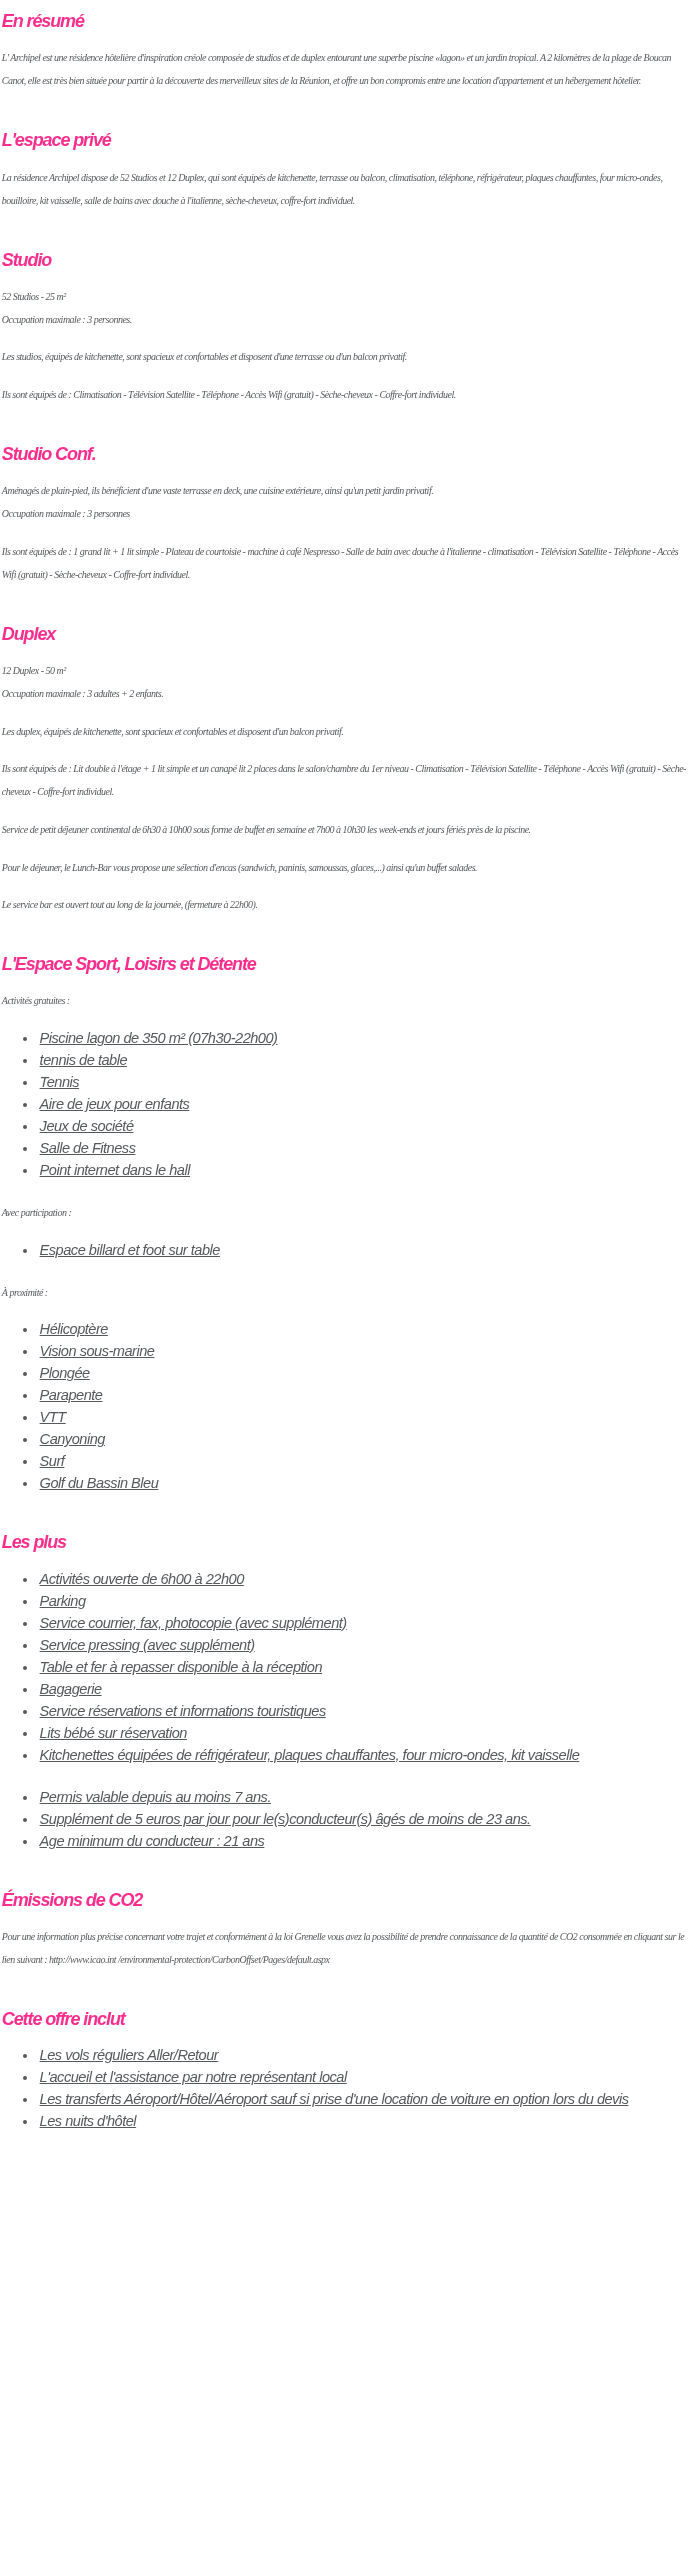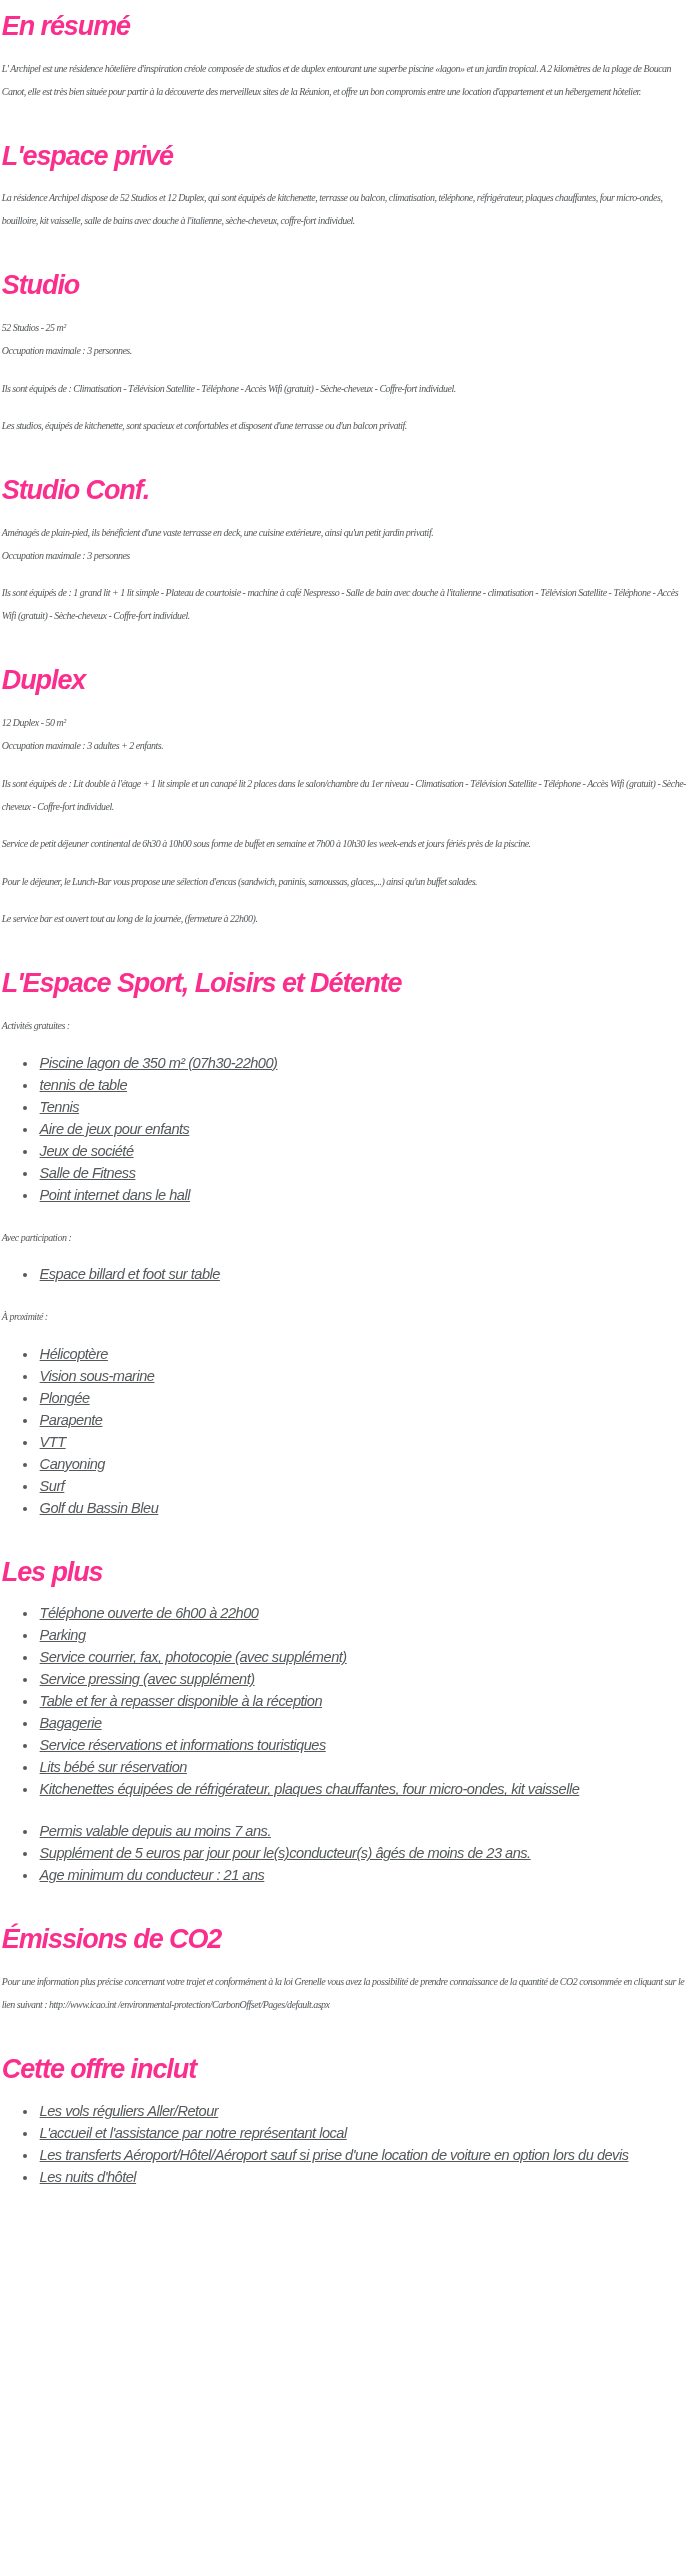--- a/index.html
+++ b/index.html
@@ -13,21 +13,21 @@
     font-style: italic;
     color: #55595c;
   }
   .doc {
     box-sizing: border-box;
     width: 691px;
     padding: 5.5px 3.6px 9px 1.8px;
   }
   h2 {
     color: #fb2e8e;
-    font-size: 27px;
+    font-size: 18px;
     font-weight: bold;
     letter-spacing: -1.1px;
     margin: 38px 0 12.8px 0;
     line-height: 1.15;
   }
   h2.first { margin-top: 5.5px; }
   p {
     font-size: 10px;
     line-height: 23px;
     letter-spacing: -0.5px;
@@ -56,35 +56,36 @@
   <p>L' Archipel est une résidence hôtelière d'inspiration créole composée de studios et de duplex entourant une superbe piscine «lagon» et un jardin tropical. A 2 kilomètres de la plage de Boucan Canot, elle est très bien située pour partir à la découverte des merveilleux sites de la Réunion, et offre un bon compromis entre une location d'appartement et un hébergement hôtelier.</p>
 
   <h2>L'espace privé</h2>
   <p>La résidence Archipel dispose de 52 Studios et 12 Duplex, qui sont équipés de kitchenette, terrasse ou balcon, climatisation, téléphone, réfrigérateur, plaques chauffantes, four micro-ondes, bouilloire, kit vaisselle, salle de bains avec douche à l'italienne, sèche-cheveux, coffre-fort individuel.</p>
 
   <h2>Studio</h2>
   <p>
     <span>52 Studios -  25 m²</span><br>
     <span>Occupation maximale : 3 personnes.</span>
   </p>
+  <p>Les studios, équipés de kitchenette, sont spacieux et confortables et disposent d'une terrasse ou d'un balcon privatif.</p>
   <p>Ils sont équipés de : Climatisation - Télévision Satellite - Téléphone - Accès Wifi (gratuit) - Sèche-cheveux - Coffre-fort individuel.</p>
-  <p>Les studios, équipés de kitchenette, sont spacieux et confortables et disposent d'une terrasse ou d'un balcon privatif.</p>
 
   <h2>Studio Conf.</h2>
   <p>
     <span>Aménagés de plain-pied, ils bénéficient d'une vaste terrasse en deck, une cuisine extérieure, ainsi qu'un petit jardin privatif.</span><br>
     <span>Occupation maximale : 3 personnes</span>
   </p>
   <p>Ils sont équipés de : 1 grand lit + 1 lit simple - Plateau de courtoisie  - machine à café Nespresso - Salle de bain avec douche à l'italienne - climatisation - Télévision Satellite - Téléphone - Accès Wifi (gratuit) - Sèche-cheveux - Coffre-fort individuel.</p>
 
   <h2>Duplex</h2>
   <p>
     <span>12 Duplex -  50 m²</span><br>
     <span>Occupation maximale : 3 adultes + 2 enfants.</span>
   </p>
+  <p>Les duplex, équipés de kitchenette, sont spacieux et confortables et disposent d'un balcon privatif.</p>
   <p>Ils sont équipés de : Lit double à l'étage + 1 lit simple et un canapé lit 2 places dans le salon/chambre du 1er niveau - Climatisation - Télévision Satellite - Téléphone - Accès Wifi (gratuit) - Sèche-cheveux - Coffre-fort individuel.</p>
 
   <p>Service de petit déjeuner continental de 6h30 à 10h00 sous forme de buffet en semaine et 7h00 à 10h30 les week-ends et jours fériés près de la piscine.</p>
   <p>Pour le déjeuner, le Lunch-Bar vous propose une sélection d'encas (sandwich, paninis, samoussas, glaces,...) ainsi qu'un buffet salades.</p>
   <p>Le service bar est ouvert tout au long de la journée, (fermeture à 22h00).</p>
 
   <h2>L'Espace Sport, Loisirs et Détente</h2>
   <p>Activités gratuites :</p>
   <ul>
     <li>Piscine lagon de 350 m² (07h30-22h00)</li>
@@ -106,21 +107,21 @@
     <li>Plongée</li>
     <li>Parapente</li>
     <li>VTT</li>
     <li>Canyoning</li>
     <li>Surf</li>
     <li>Golf du Bassin Bleu</li>
   </ul>
 
   <h2>Les plus</h2>
   <ul>
-    <li>Téléphone ouverte de 6h00 à 22h00</li>
+    <li>Activités ouverte de 6h00 à 22h00</li>
     <li>Parking</li>
     <li>Service courrier, fax, photocopie (avec supplément)</li>
     <li>Service pressing (avec supplément)</li>
     <li>Table et fer à repasser disponible à la réception</li>
     <li>Bagagerie</li>
     <li>Service réservations et informations touristiques</li>
     <li>Lits bébé sur réservation</li>
     <li>Kitchenettes équipées de réfrigérateur, plaques chauffantes, four micro-ondes, kit vaisselle</li>
   </ul>
 

